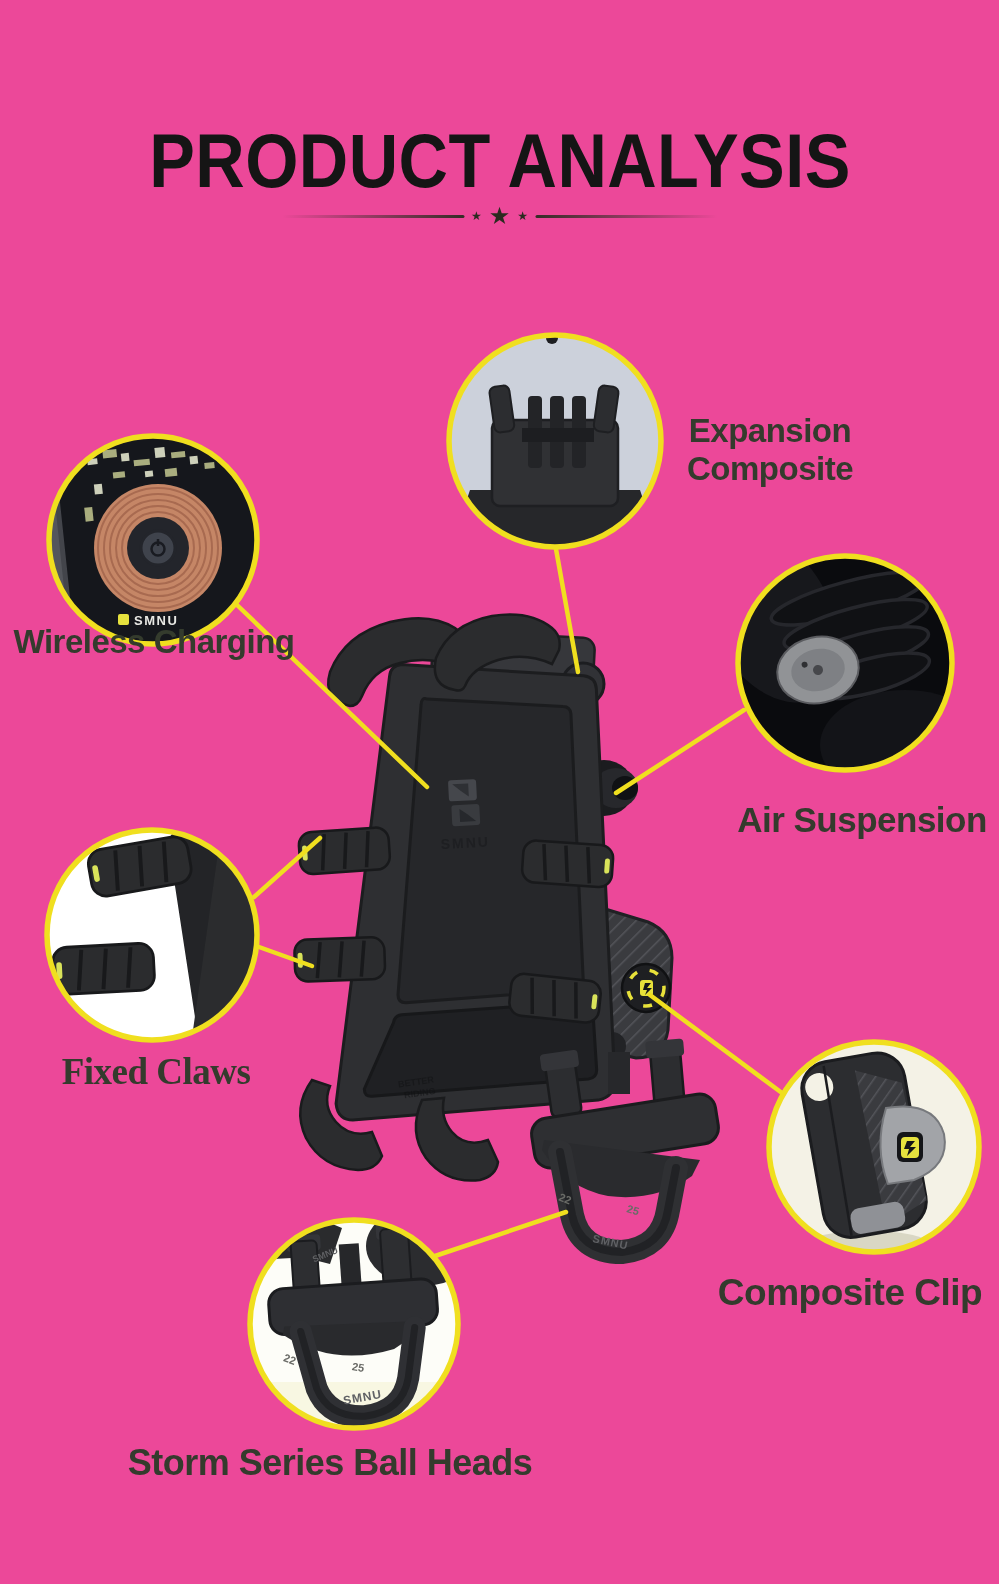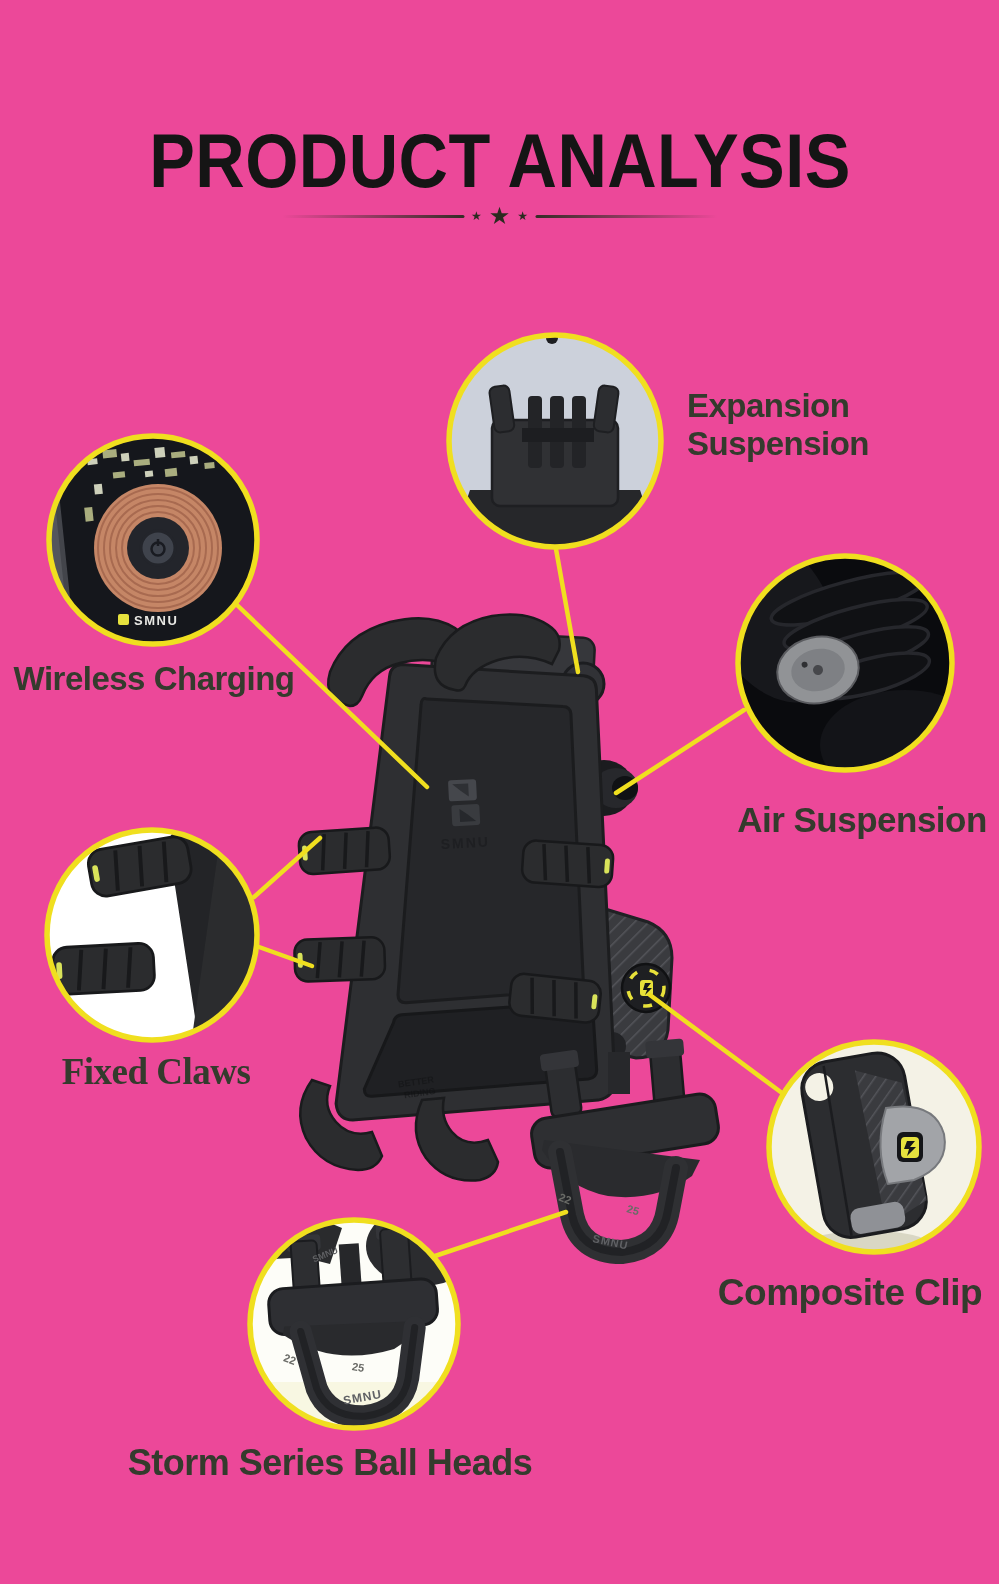--- a/index.html
+++ b/index.html
@@ -25,22 +25,22 @@
   .divider .rule.right{background:linear-gradient(to left, rgba(43,43,32,0), rgba(43,43,32,0.95));}
   .divider .star-sm{font-size:12px;line-height:1;}
   .divider .star-lg{font-size:24px;line-height:1;}
   .illustration{position:absolute;left:0;top:0;}
   .feature-label{
     position:absolute;
     color:#343b2d;font-weight:bold;font-size:33px;letter-spacing:-0.5px;
     white-space:nowrap;line-height:1.14;
   }
   .center-anchor{transform:translate(-50%,-50%);}
-  .label-wireless{left:154px;top:679px;}
-  .label-expansion{left:687px;top:387px;}
+  .label-wireless{left:154px;top:642px;}
+  .label-expansion{left:687px;top:412px;text-align:center;}
   .label-air{left:862px;top:820px;text-align:left;font-size:35px;}
   .label-fixed{left:156px;top:1072px;font-size:37px;font-family:Liberation Serif, serif;}
   .label-composite{left:850px;top:1293px;font-size:37px;}
   .label-storm{left:330px;top:1463px;font-size:36px;text-align:center;}
 </style>
 </head>
 <body>
 
 <div class="page">
 
@@ -307,21 +307,21 @@
         </g>
       </g>
       <circle cx="354" cy="1324" r="104" fill="none" stroke="#f0df1f" stroke-width="5.5"></circle>
     </g>
   </svg>
 
   <div class="feature-label center-anchor label-wireless">Wireless Charging</div>
 
   <div class="feature-label label-expansion">
     <div>Expansion</div>
-    <div>Suspension</div>
+    <div>Composite</div>
   </div>
 
   <div class="feature-label center-anchor label-air">
     <div>Air Suspension</div>
   </div>
 
   <div class="feature-label center-anchor label-fixed">Fixed Claws</div>
 
   <div class="feature-label center-anchor label-composite">Composite Clip</div>
 

